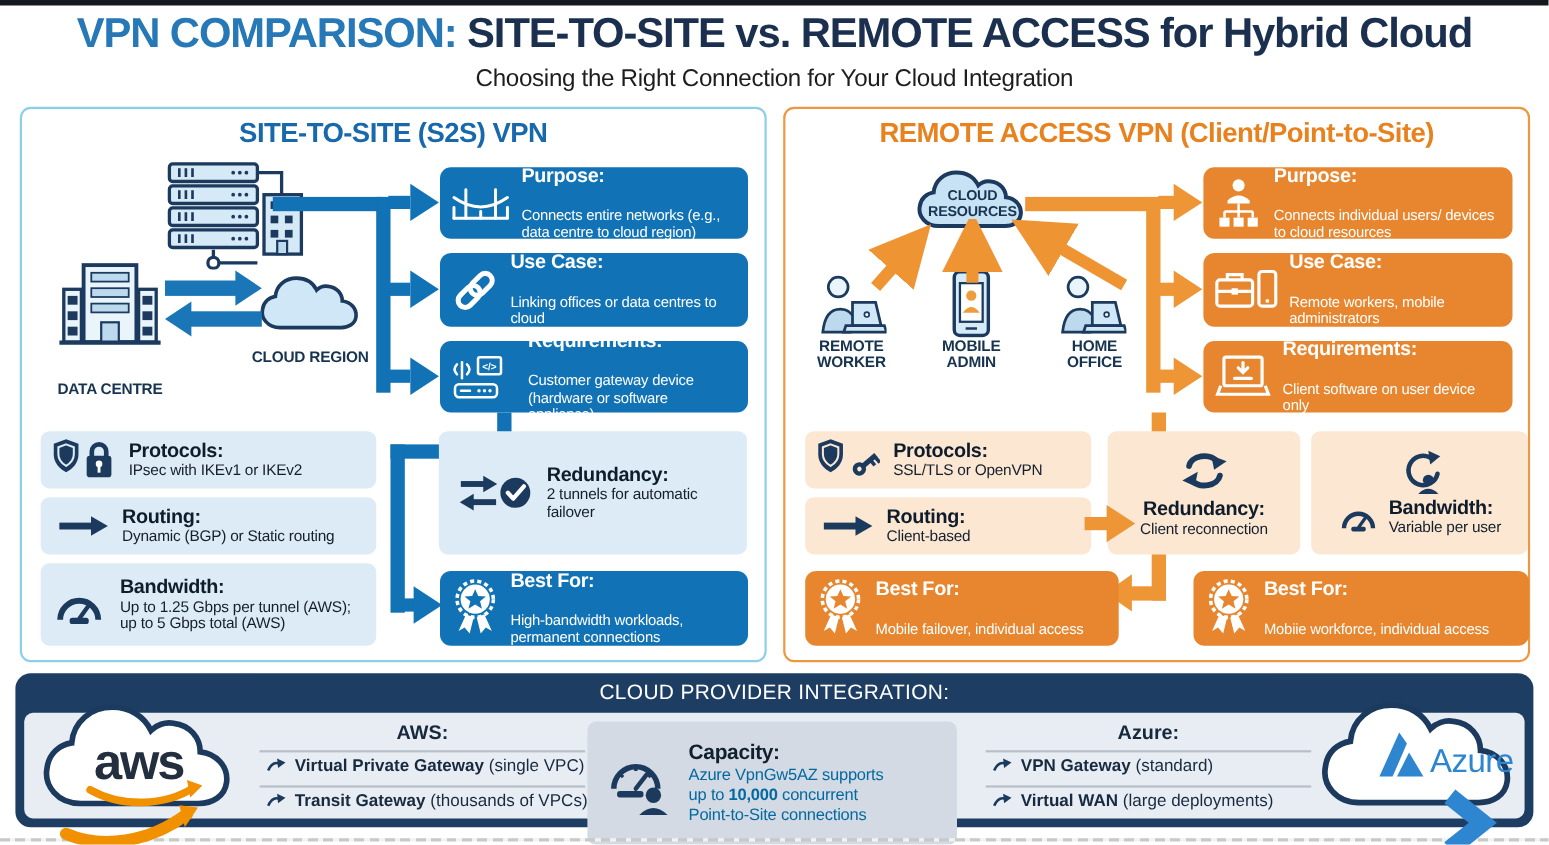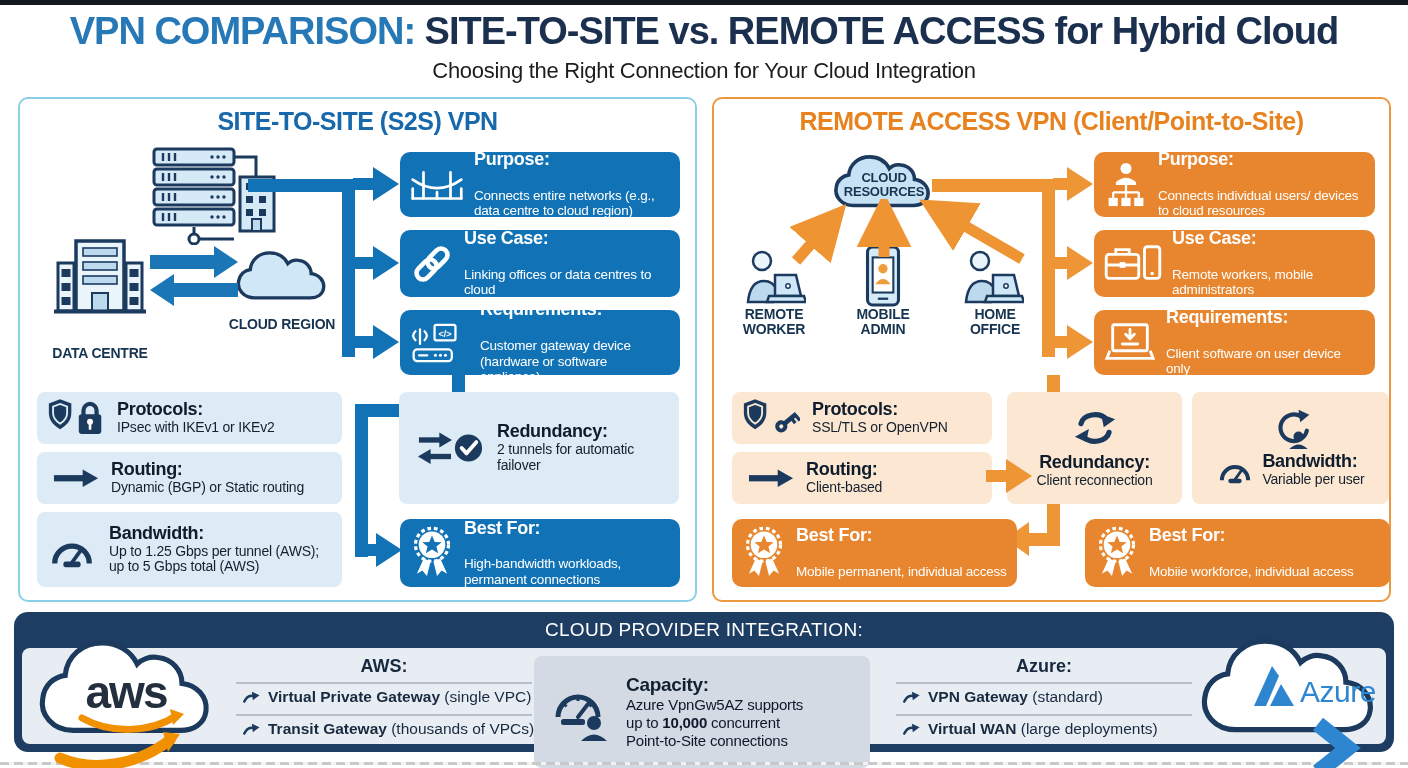--- a/index.html
+++ b/index.html
@@ -50,25 +50,25 @@
   .cloud-text{position:absolute;font-weight:bold;color:#16334f;font-size:13px;text-align:center;line-height:1.1;z-index:3;letter-spacing:-0.2px;}
 
   .award-star-blue{fill:#1173b5;}
   .award-star-orange{fill:#e7862e;}
 
   .provider{left:14px;top:612px;width:1380px;height:140px;background:#1d3d63;border-radius:14px;}
   .provider-title{left:0;top:7px;width:100%;text-align:center;color:#fff;font-weight:normal;font-size:19px;letter-spacing:0.3px;}
   .provider-inner{left:8px;top:36px;width:1364px;height:96px;background:#e8edf3;border-radius:8px;}
   .col-head{position:absolute;font-size:18px;font-weight:bold;color:#17293e;text-align:center;}
   .sepline{position:absolute;height:1.5px;background:#b6bfc9;}
-  .item{position:absolute;display:flex;align-items:center;gap:8px;font-size:15.5px;color:#182a40;white-space:nowrap;}
+  .item{position:absolute;display:flex;align-items:flex-start;gap:8px;font-size:15.5px;color:#182a40;white-space:nowrap;}
   .item b{font-weight:bold;}
   .capbox{position:absolute;background:#d3dae3;border-radius:8px;display:flex;align-items:center;gap:14px;padding:8px 14px;box-sizing:border-box;}
   .cap-title{font-size:19px;font-weight:bold;color:#10202f;letter-spacing:-0.3px;}
-  .cap-line{font-size:15px;color:#0f172a;line-height:1.22;letter-spacing:-0.2px;}
+  .cap-line{font-size:15px;color:#0369a1;line-height:1.22;letter-spacing:-0.2px;}
 </style>
 </head>
 <body>
 
 <div id="stage">
   <div class="abs topstrip"></div>
 
   <div class="abs subtitle">Choosing the Right Connection for Your Cloud Integration</div>
   <div class="abs title">
     <span class="accent">VPN COMPARISON:</span><span> SITE-TO-SITE vs. REMOTE ACCESS for Hybrid Cloud</span>
@@ -477,21 +477,21 @@
         <svg width="44" height="56" viewBox="0 0 48 58">
           <circle cx="24" cy="20" r="18" fill="none" stroke="#fff" stroke-width="3.5" stroke-dasharray="4 3.2"></circle>
           <circle cx="24" cy="20" r="14.5" fill="#fff"></circle>
           <polygon class="award-star-orange" points="24,10 27,16.9 34.6,17.3 28.8,22 30.7,29.4 24,25.2 17.3,29.4 19.2,22 13.4,17.3 21,16.9"></polygon>
           <polygon points="15,35 22.5,38 18.5,54 13.5,48 7.5,51.5" fill="#fff"></polygon>
           <polygon points="33,35 25.5,38 29.5,54 34.5,48 40.5,51.5" fill="#fff"></polygon>
         </svg>
       </span>
       <span>
           <div class="card-title">Best For:</div>
-      <div class="card-body">Mobile permanent, individual access</div>
+      <div class="card-body">Mobile failover, individual access</div>
         </span>
     </div>
 
     <div class="abs card orange" style="left:371px;top:420px;width:305px;height:68px;">
       <span class="card-icon">
         <svg width="44" height="56" viewBox="0 0 48 58">
           <circle cx="24" cy="20" r="18" fill="none" stroke="#fff" stroke-width="3.5" stroke-dasharray="4 3.2"></circle>
           <circle cx="24" cy="20" r="14.5" fill="#fff"></circle>
           <polygon class="award-star-orange" points="24,10 27,16.9 34.6,17.3 28.8,22 30.7,29.4 24,25.2 17.3,29.4 19.2,22 13.4,17.3 21,16.9"></polygon>
           <polygon points="15,35 22.5,38 18.5,54 13.5,48 7.5,51.5" fill="#fff"></polygon>

